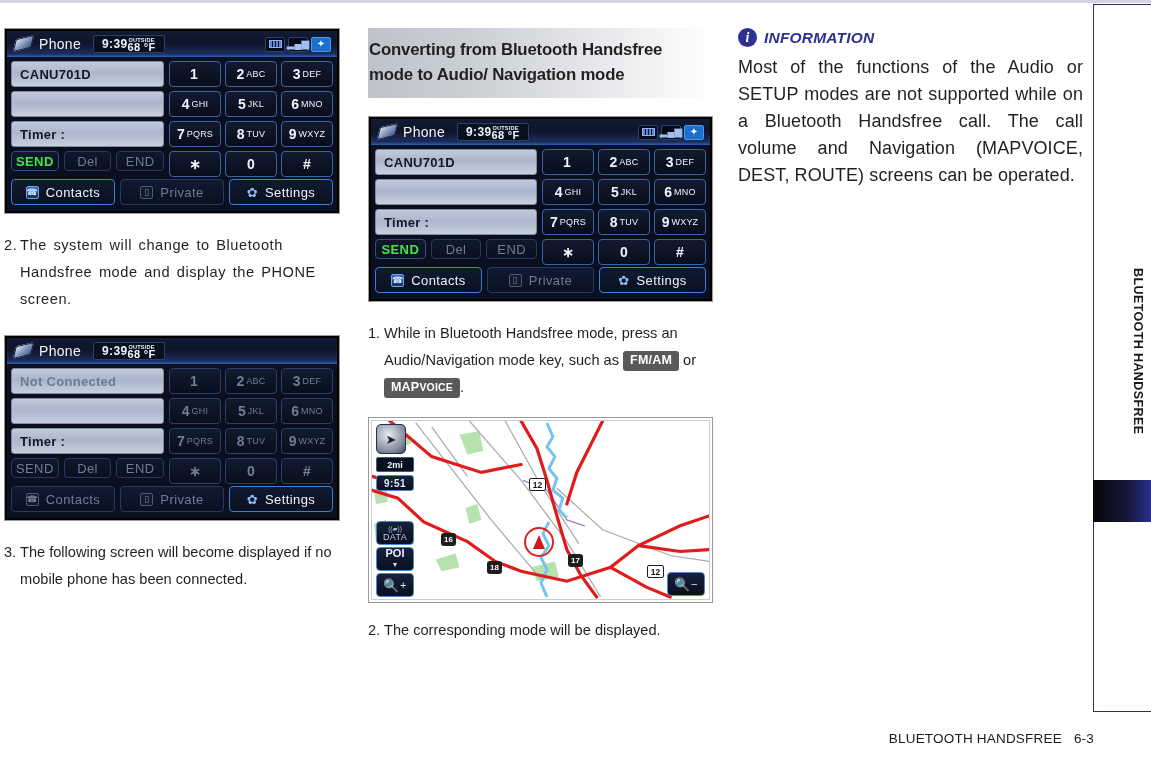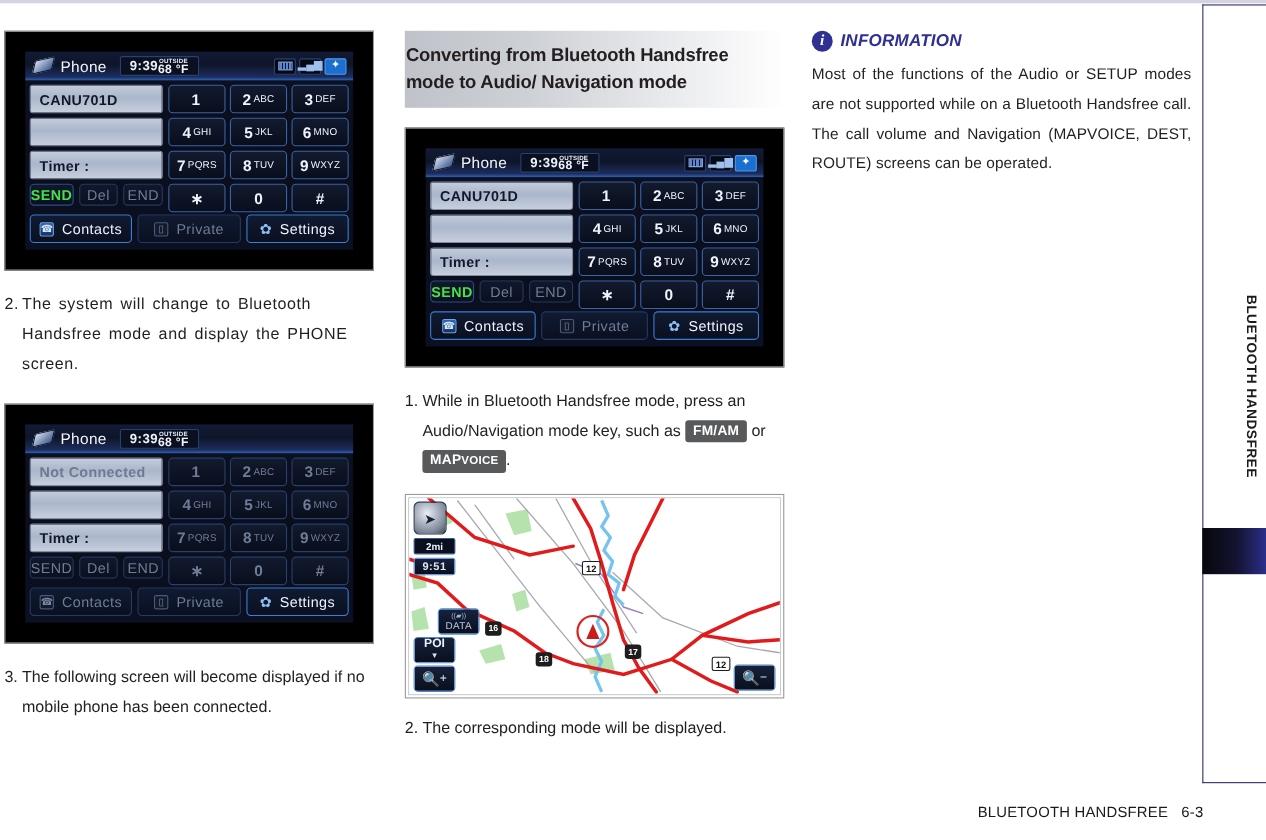--- a/index.html
+++ b/index.html
@@ -17,21 +17,21 @@
     background:#d5d3e2;
   }
   
   .col{ position:absolute; top:28px; }
   .col1{ left:4px;  width:350px; }
   .col2{ left:368px; width:345px; }
   .col3{ left:738px; width:345px; }
 
   
   .para{
-    font-size:14px; line-height:27px; color:#221f1f;
+    font-size:18px; line-height:27px; color:#221f1f;
     letter-spacing:.1px;
   }
   .step{
     display:flex; font-size:14.6px; line-height:27px; color:#221f1f;
   }
   .step .num{ width:16px; flex:0 0 16px; }
   .step .txt{ flex:1; }
   .justify{ text-align:justify; }
   .wide{ letter-spacing:.55px; word-spacing:2px; }
 
@@ -69,21 +69,21 @@
     font-size:12.5px; font-weight:bold;
     line-height:17px; vertical-align:1px;
     letter-spacing:.2px;
   }
   .keycap .sm{ font-size:10.5px; }
 
   
   .screen{
     width:336px; background:#000;
     border:1px solid #9a9a9a;
-    padding:18px;
+    padding:2px;
     position:relative;
   }
   .screen-inner{
     background:linear-gradient(to bottom,#0c1020 0%,#0a0e1c 55%,#0b1022 100%);
     padding:0 0 2px 0;
   }
   .sbar{
     height:26px; position:relative;
     background:linear-gradient(to bottom,#121a35 0%,#0e1529 45%,#1d2c5c 88%,#2a63b8 100%);
     display:flex; align-items:center; padding:0 6px;
@@ -187,21 +187,21 @@
   }
   #compass{ left:4px; top:3px; width:30px; height:30px; border-radius:5px;
     background:radial-gradient(circle at 40% 35%,#e9eef6,#7e8899 70%,#3c4454);
     border:1px solid #243049;}
   #compass .needle{ font-size:13px; color:#1a2233;}
   #scale{ left:4px; top:36px; width:38px; height:15px; border-radius:2px;
     background:#0a0f1e; border:1px solid #3a5party; border:1px solid #3a5a8e;
     font-size:9px; font-weight:bold; color:#eef3fb;}
   #clock{ left:4px; top:54px; width:38px; height:16px; border-radius:3px;
     font-size:10px; font-weight:bold; letter-spacing:.5px;}
-  #dataicon{ left:4px; top:100px; width:38px; height:24px; flex-direction:column; line-height:9px;margin-left:22px;}
+  #dataicon{ left:4px; top:100px; width:38px; height:24px; flex-direction:column; line-height:9px;}
   #dataicon .w{ font-size:6.5px; color:#9fb4d4;}
   #dataicon .t{ font-size:9px; color:#bccbe3; letter-spacing:.3px;}
   #poi{ left:4px; top:126px; width:38px; height:24px; flex-direction:column; line-height:11px;}
   #poi .t{ font-size:11px; font-weight:bold; color:#eaf0fa;}
   #poi .c{ font-size:7px; color:#cfe0f7;}
   #zin{ left:4px; top:152px; width:38px; height:24px; font-size:13px;}
   #zout{ right:4px; bottom:3px; width:38px; height:24px; font-size:13px;}
   .shield{
     position:absolute; width:17px; height:13px;
     background:#fff; border:1.6px solid #1d1d1d; border-radius:2px;

